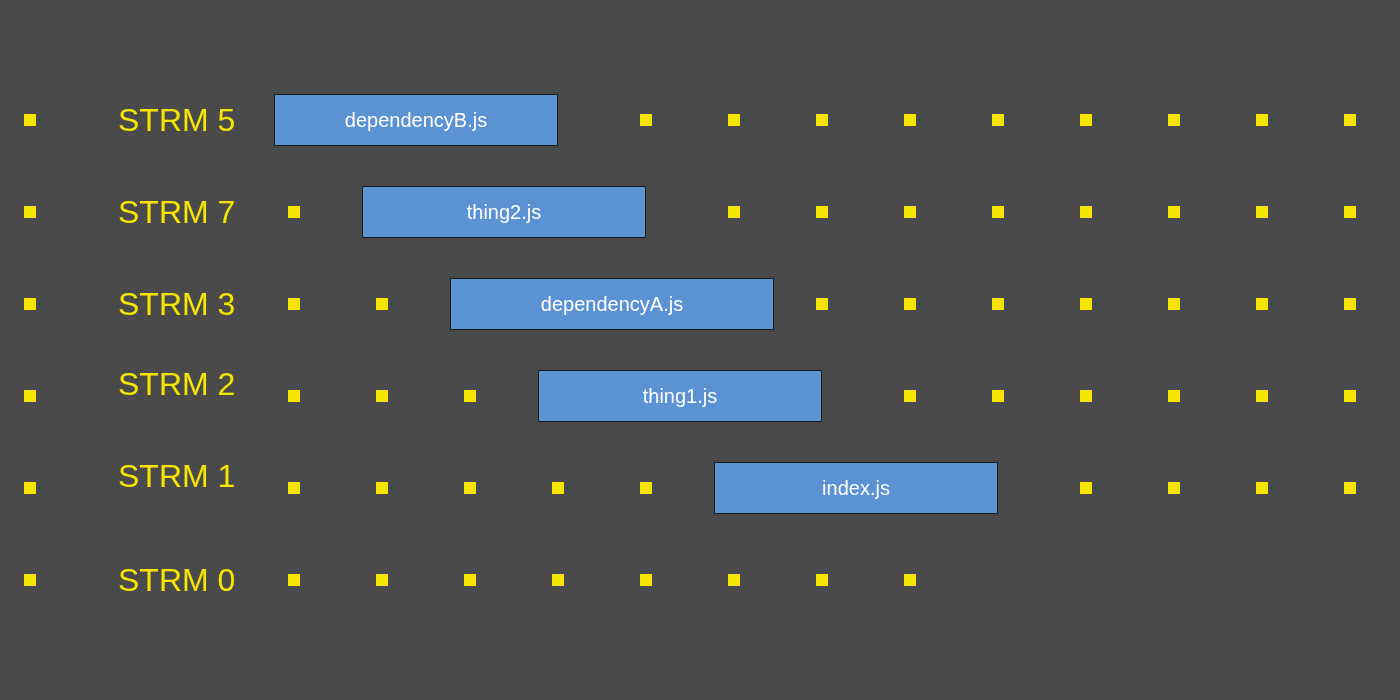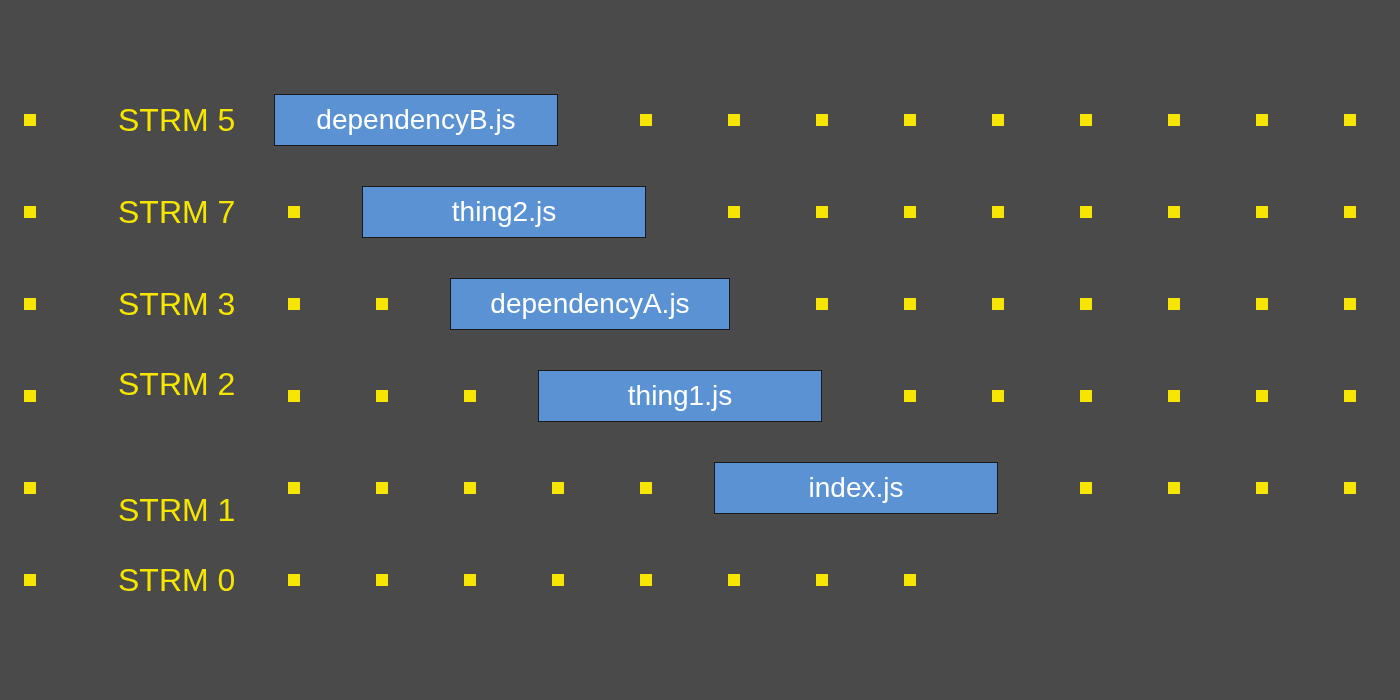--- a/index.html
+++ b/index.html
@@ -26,21 +26,21 @@
     color: #f5e500;
     font-size: 32px;
     font-weight: 500;
     white-space: nowrap;
   }
   .block {
     position: absolute;
     background: #5b92d4;
     border: 1.5px solid #1a1a1a;
     color: #ffffff;
-    font-size: 28px;
+    font-size: 20px;
     display: flex;
     align-items: center;
     justify-content: center;
     height: 52px;
     white-space: nowrap;
   }
 </style>
 </head>
 <body>
 
@@ -143,27 +143,27 @@
     <div class="dot" style="left: 1344px; top: 574px;"></div>
     <div style="position: absolute; background: rgb(74, 74, 74); left: 104px; top: 98px; height: 44px; width: 130px;"></div>
     <div class="stream-label" style="left: 118px; top: 102px;">STRM 5</div>
     <div style="position: absolute; background: rgb(74, 74, 74); left: 104px; top: 190px; height: 44px; width: 130px;"></div>
     <div class="stream-label" style="left: 118px; top: 194px;">STRM 7</div>
     <div style="position: absolute; background: rgb(74, 74, 74); left: 104px; top: 282px; height: 44px; width: 130px;"></div>
     <div class="stream-label" style="left: 118px; top: 286px;">STRM 3</div>
     <div style="position: absolute; background: rgb(74, 74, 74); left: 104px; top: 374px; height: 44px; width: 130px;"></div>
     <div class="stream-label" style="left: 118px; top: 366px;">STRM 2</div>
     <div style="position: absolute; background: rgb(74, 74, 74); left: 104px; top: 466px; height: 44px; width: 130px;"></div>
-    <div class="stream-label" style="left: 118px; top: 492px;">STRM 1</div>
+    <div class="stream-label" style="left: 118px; top: 458px;">STRM 1</div>
     <div style="position: absolute; background: rgb(74, 74, 74); left: 104px; top: 558px; height: 44px; width: 130px;"></div>
     <div class="stream-label" style="left: 118px; top: 562px;">STRM 0</div>
     <div style="position: absolute; background: rgb(74, 74, 74); left: 268px; top: 90px; width: 296px; height: 60px;"></div>
     <div class="block" style="left: 274px; top: 94px; width: 284px;">dependencyB.js</div>
     <div style="position: absolute; background: rgb(74, 74, 74); left: 356px; top: 182px; width: 296px; height: 60px;"></div>
     <div class="block" style="left: 362px; top: 186px; width: 284px;">thing2.js</div>
     <div style="position: absolute; background: rgb(74, 74, 74); left: 444px; top: 274px; width: 296px; height: 60px;"></div>
-    <div class="block" style="left: 450px; top: 278px; width: 280px;">dependencyA.js</div>
+    <div class="block" style="left: 450px; top: 278px; width: 324px;">dependencyA.js</div>
     <div style="position: absolute; background: rgb(74, 74, 74); left: 532px; top: 366px; width: 296px; height: 60px;"></div>
     <div class="block" style="left: 538px; top: 370px; width: 284px;">thing1.js</div>
     <div style="position: absolute; background: rgb(74, 74, 74); left: 708px; top: 458px; width: 296px; height: 60px;"></div>
     <div class="block" style="left: 714px; top: 462px; width: 284px;">index.js</div>
     <div style="position: absolute; background: rgb(74, 74, 74); left: 972px; top: 550px; width: 384px; height: 60px;"></div>
   </div>
 
 </body></html>

